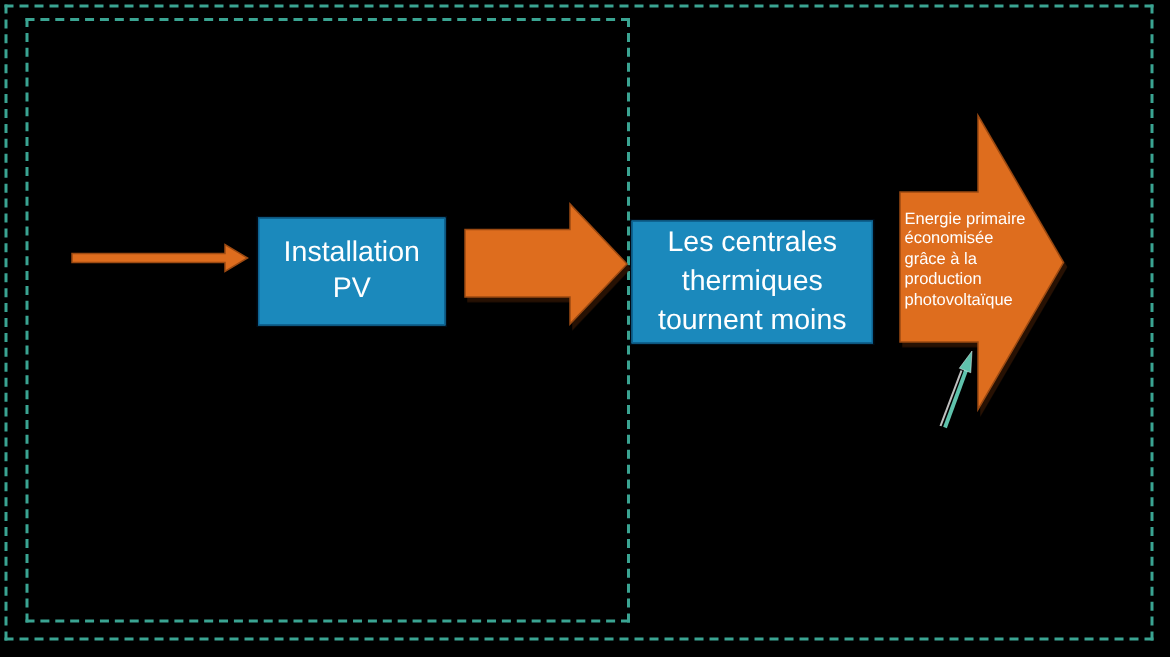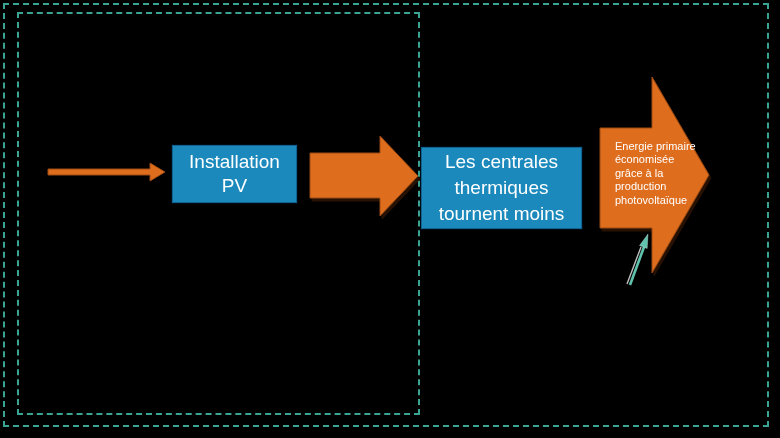--- a/index.html
+++ b/index.html
@@ -34,26 +34,26 @@
   .box{
     position:absolute;
     background:var(--accent-blue);
     border:1px solid var(--accent-blue-border);
     box-shadow:0 0 0 1px rgba(0,20,40,0.55);
     color:var(--text-white);
     display:flex;align-items:center;justify-content:center;
     text-align:center;
     white-space:pre-line;
   }
-  .pv-box{left:172px;top:145px;width:125px;height:58px;font-size:19px;line-height:1.28;}
+  .pv-box{left:172px;top:145px;width:125px;height:72px;font-size:19px;line-height:1.28;}
   .thermal-box{left:421px;top:135px;width:161px;height:82px;font-size:19px;line-height:1.38;margin-top:12px;}
   .energy-label{
     position:absolute;left:603px;top:140px;width:102px;
     color:var(--text-white);font-size:11px;line-height:13.4px;
-    white-space:pre-line;text-align:left;margin-left:12px;
+    white-space:pre-line;text-align:left;
   }
 </style>
 </head>
 <body>
 
 <div class="canvas">
 
   <div class="outer-border"></div>
 
   <div class="inner-panel"></div>

